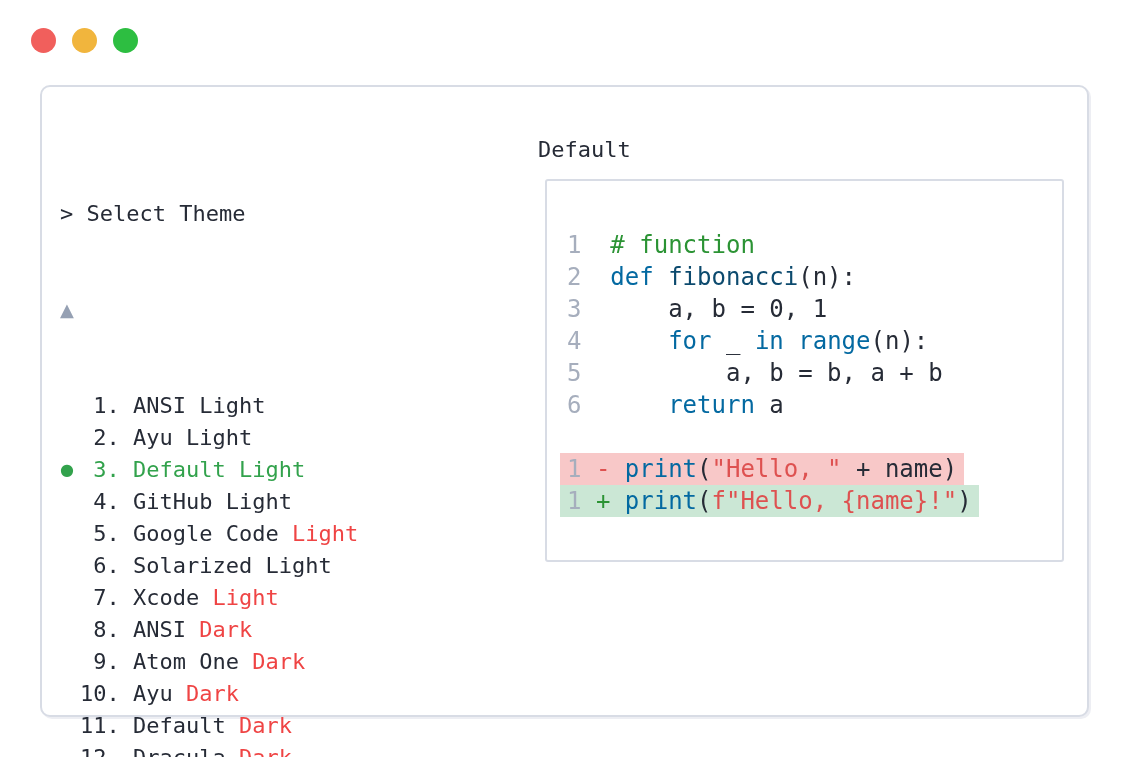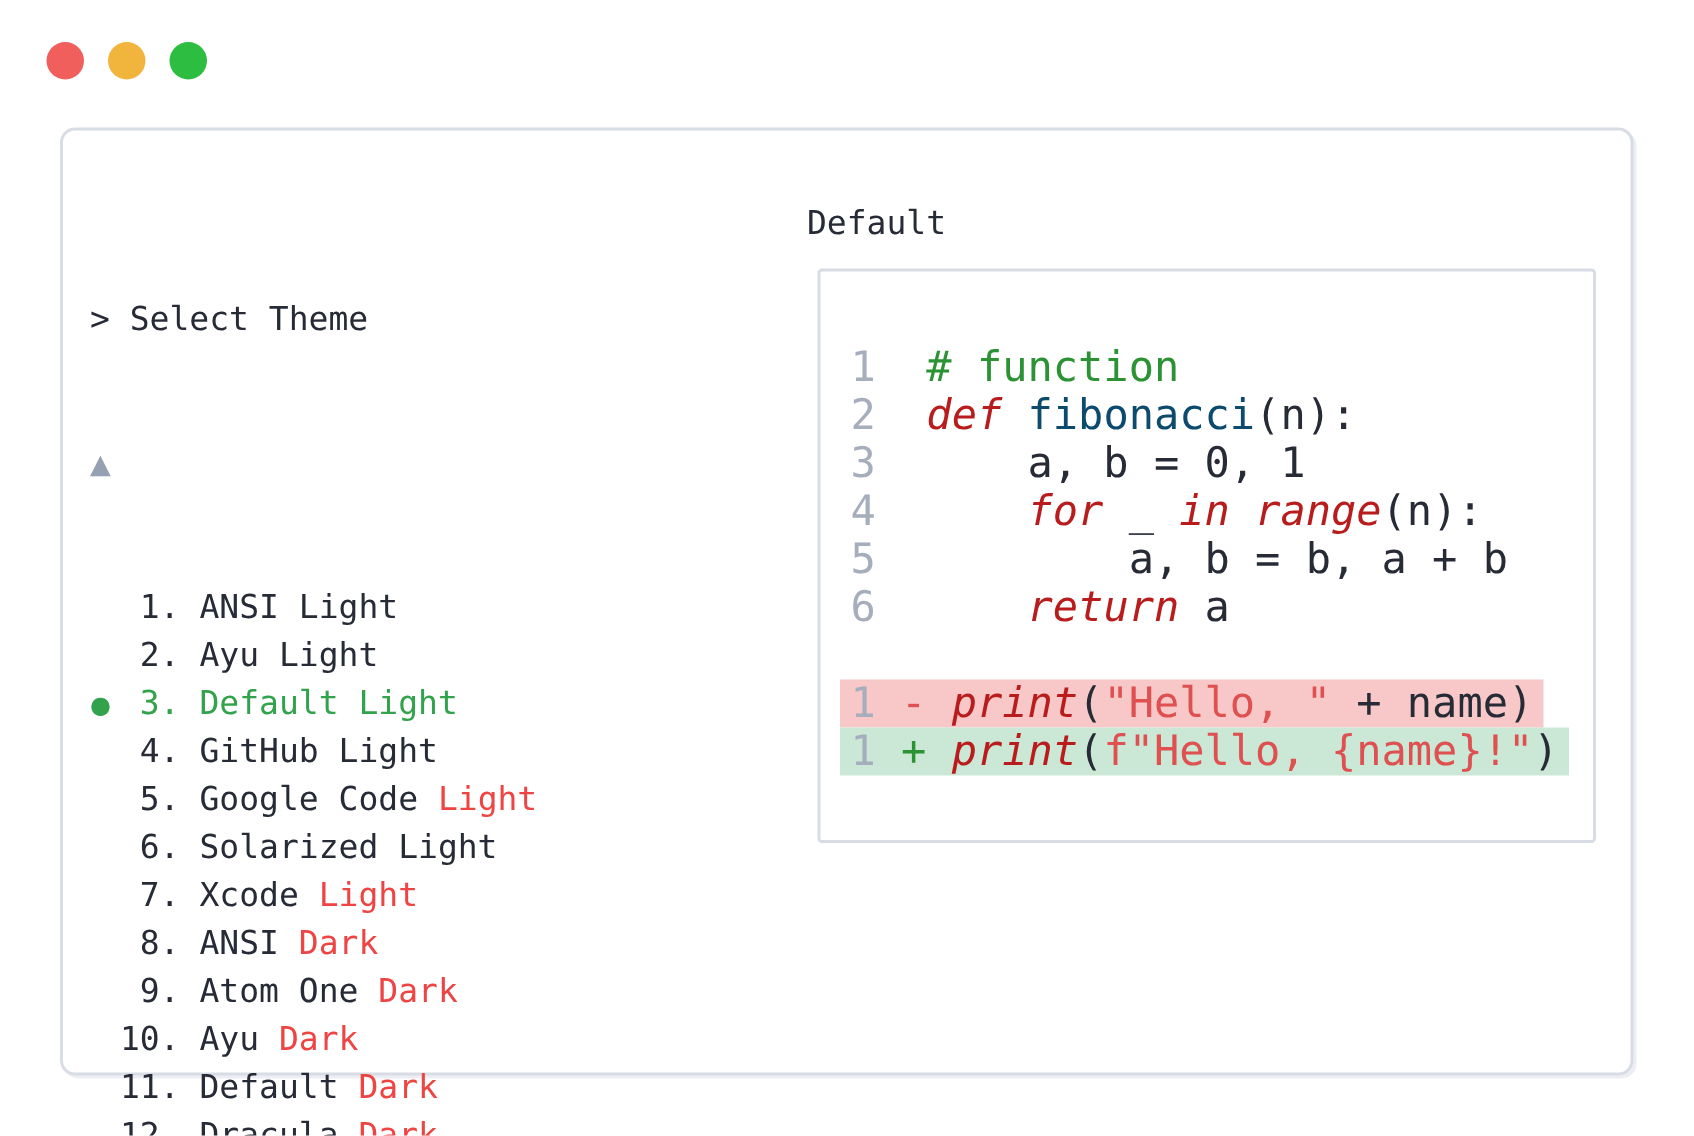--- a/index.html
+++ b/index.html
@@ -30,31 +30,31 @@
   .theme-row.selected .t-num,
   .theme-row.selected .t-primary,
   .theme-row.selected .t-suffix { color:#32a24c; }
 
   
   .right-pane { position:absolute; left:496px; top:47px; }
   .preview-label { font-size:22px; line-height:32px; height:32px; color:#262b36; }
   .preview-box {
     margin-top:13px; margin-left:7px; width:519px; height:383px;
     border:2px solid #d8dce5; border-radius:3px; background:#fff;
-    padding:48px 0 0 20px; font-size:28px; line-height:32px; white-space:pre; overflow:hidden;
+    padding:48px 0 0 20px; font-size:24px; line-height:32px; white-space:pre; overflow:hidden;
   }
   .code-line { height:32px; }
   .hl { display:inline-block; line-height:32px; height:32px; }
   .hl.removed { background:#f8c8c8; padding:0 7px; margin-left:-7px; }
   .hl.added   { background:#cbe7d5; padding:0 7px; margin-left:-7px; }
 
   
   .tok-num { color:#a6aebd; }
   .tok-cm  { color:#2b9334; }
-  .tok-kw  { color:#b91c1c;font-style:italic; }
+  .tok-kw  { color:#0369a1; }
   .tok-fn  { color:#0c4a6e; }
   .tok-st  { color:#de5150; }
   .tok-pl  { color:#262b36; }
   .tok-rm  { color:#de5150; }
   .tok-ad  { color:#2b9334; }
 </style>
 </head>
 <body>
 
 <div class="traffic-lights">

